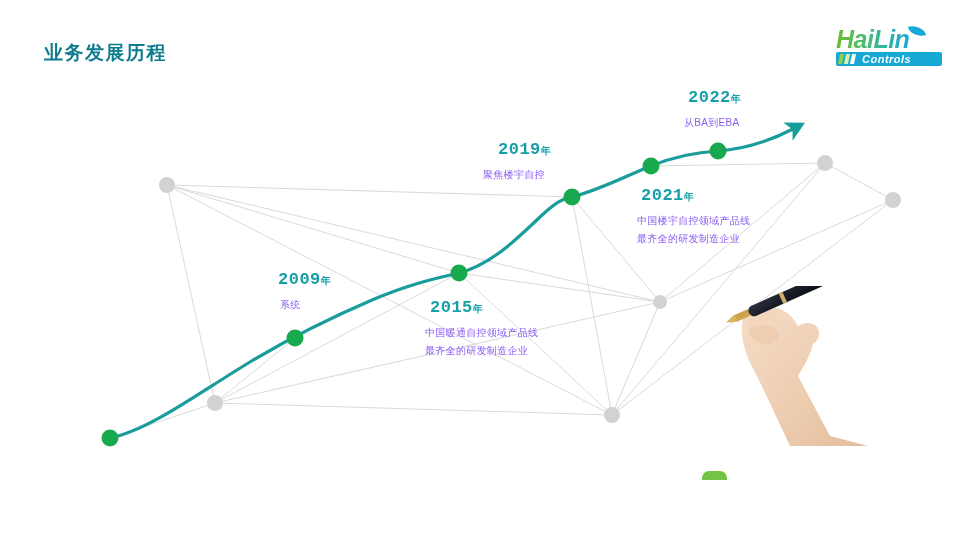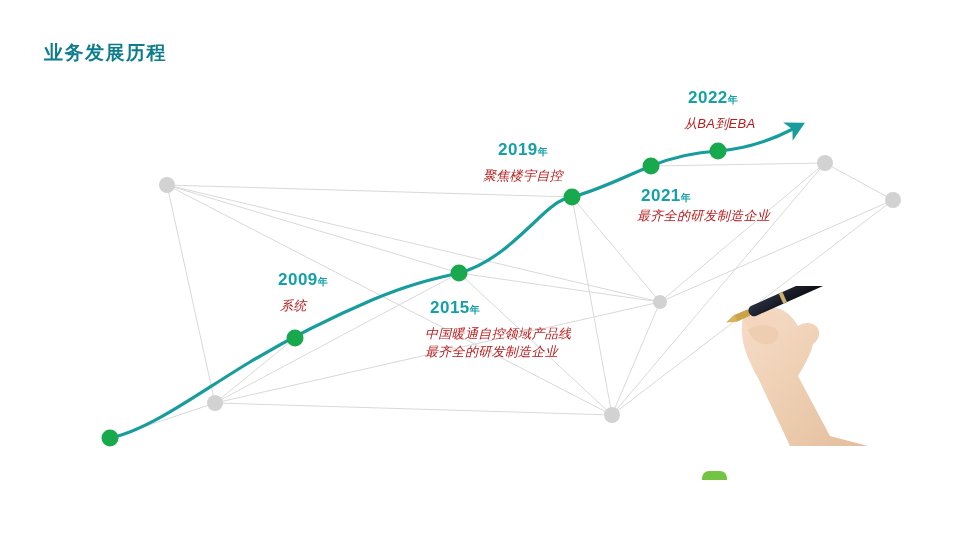--- a/index.html
+++ b/index.html
@@ -121,34 +121,34 @@
   
   .milestone {
     position: absolute;
     white-space: nowrap;
   }
   .milestone .year {
     font-size: 17px;
     font-weight: bold;
     color: #15a0a8;
     letter-spacing: 0.5px;
+    font-family: Liberation Mono, monospace;
   }
   .milestone .year-suffix {
     font-size: 10px;
     font-weight: bold;
     color: #15a0a8;
     letter-spacing: 0;
   }
   .milestone .desc {
     margin-top: 7px;
-    font-size: 13px;
-    color: #b91c1c;
+    font-size: 10px;
+    color: #8b5cf6;
     line-height: 17px;
     letter-spacing: 0.3px;
-    font-style: italic;
   }
 
   
   #bottom-bar {
     position: absolute;
     left: 0;
     top: 500px;
     width: 668px;
     height: 40px;
     background: linear-gradient(90deg, #a3ce16 0%, #7ac53a 28%, #3fbb8a 60%, #12a8cd 93%, #0b9fc9 100%);
@@ -182,20 +182,31 @@
     border-radius: 4px;
   }
 </style>
 </head>
 <body>
 
 <div id="slide">
 
   <div id="page-title">业务发展历程</div>
 
+  <div id="logo">
+    <div class="logo-word">HaiLin</div>
+    <div class="logo-leaf"></div>
+    <div class="logo-bar"></div>
+    <div class="logo-ticks">
+        <i></i>
+        <i></i>
+        <i></i>
+      </div>
+    <div class="logo-bar-text">Controls</div>
+  </div>
 
   <svg id="mesh" viewBox="0 0 960 540">
     <g stroke="#d9d9d9" stroke-width="1" fill="none">
       <line x1="167" y1="185" x2="215" y2="403"></line>
       <line x1="167" y1="185" x2="459" y2="273"></line>
       <line x1="167" y1="185" x2="572" y2="197"></line>
       <line x1="167" y1="185" x2="612" y2="415"></line>
       <line x1="167" y1="185" x2="660" y2="302"></line>
       <line x1="215" y1="403" x2="459" y2="273"></line>
       <line x1="215" y1="403" x2="612" y2="415"></line>
@@ -300,20 +311,21 @@
     <div>
       <span class="year">2019</span><span class="year-suffix">年</span>
     </div>
     <div class="desc" style="margin-left:-15px;">聚焦楼宇自控</div>
   </div>
 
   <div class="milestone" style="left:641px; top:186px;">
     <div>
       <span class="year">2021</span><span class="year-suffix">年</span>
     </div>
+    <div class="desc" style="margin-left:-4px;">中国楼宇自控领域产品线</div>
     <div class="desc" style="margin-top:1px; margin-left:-4px;">最齐全的研发制造企业</div>
   </div>
 
   <div class="milestone" style="left:688px; top:88px;">
     <div>
       <span class="year">2022</span><span class="year-suffix">年</span>
     </div>
     <div class="desc" style="margin-left:-4px;">从BA到EBA</div>
   </div>
 

